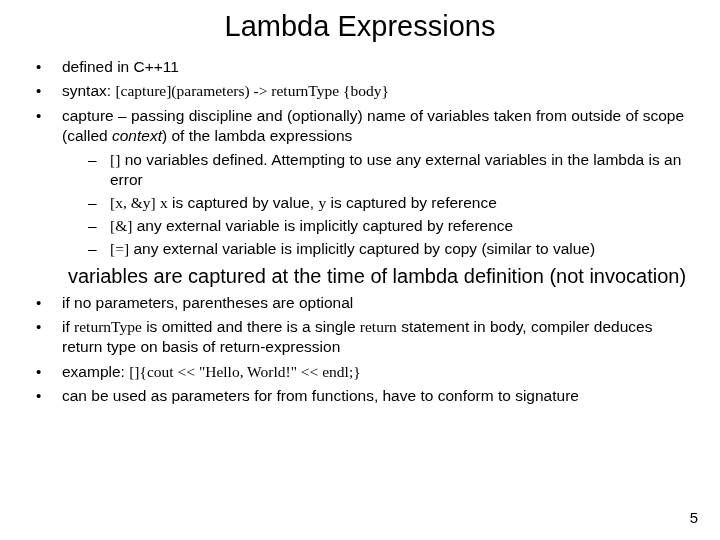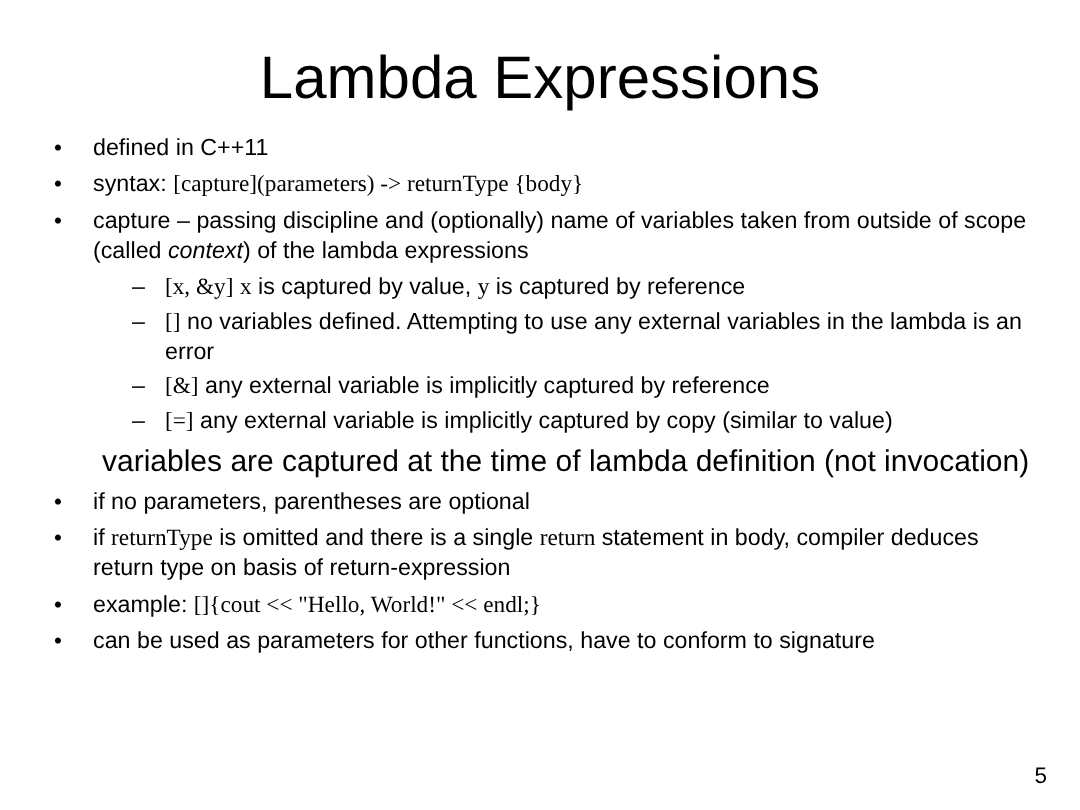--- a/index.html
+++ b/index.html
@@ -13,23 +13,23 @@
     overflow: hidden;
   }
   .slide {
     position: relative;
     width: 720px;
     height: 540px;
     box-sizing: border-box;
     padding: 10px 28px 0 28px;
   }
   .title {
-    font-size: 40px;
+    font-size: 29px;
     text-align: center;
-    margin: 20px 0 14px 0;
+    margin: 0 0 14px 0;
     font-weight: normal;
   }
   ul.top {
     list-style: none;
     margin: 0;
     padding: 0 0 0 2px;
   }
   ul.top > li {
     position: relative;
     padding-left: 32px;
@@ -85,31 +85,31 @@
   <h1 class="title">Lambda Expressions</h1>
 
   <ul class="top">
     <li><span>defined in C++11</span></li>
     <li>
       <span>syntax: </span><span class="mono">[capture](parameters) -&gt; returnType {body}</span>
     </li>
     <li>
       <span>capture – passing discipline and (optionally) name of variables taken from outside of scope (called </span><em>context</em><span>) of the lambda expressions</span>
       <ul class="sub">
+        <li><span class="mono">[]</span><span>   no variables defined. Attempting to use any external variables in the lambda is an error</span></li>
         <li><span class="mono">[x, &amp;y]</span><span> </span><span class="mono">x</span><span> is captured by value, </span><span class="mono">y</span><span> is captured by reference</span></li>
-        <li><span class="mono">[]</span><span>   no variables defined. Attempting to use any external variables in the lambda is an error</span></li>
         <li><span class="mono">[&amp;]</span><span> any external variable is implicitly captured by reference</span></li>
         <li><span class="mono">[=]</span><span> any external variable is implicitly captured by copy (similar to value)</span></li>
       </ul>
       <div class="continuation">variables are captured at the time of lambda definition (not invocation)</div>
     </li>
     <li><span>if no parameters, parentheses are optional</span></li>
     <li>
       <span>if </span><span class="mono">returnType</span><span> is omitted and there is a single </span><span class="mono">return</span><span> statement in body, compiler deduces return type on basis of return-expression</span>
     </li>
     <li>
       <span>example: </span><span class="mono">[]{cout &lt;&lt; "Hello, World!" &lt;&lt; endl;}</span>
     </li>
-    <li><span>can be used as parameters for other functions, have to conform to signature</span></li>
+    <li><span>can be used as parameters for from functions, have to conform to signature</span></li>
   </ul>
 
   <div class="pagenum">5</div>
 </div>
 
 </body></html>

